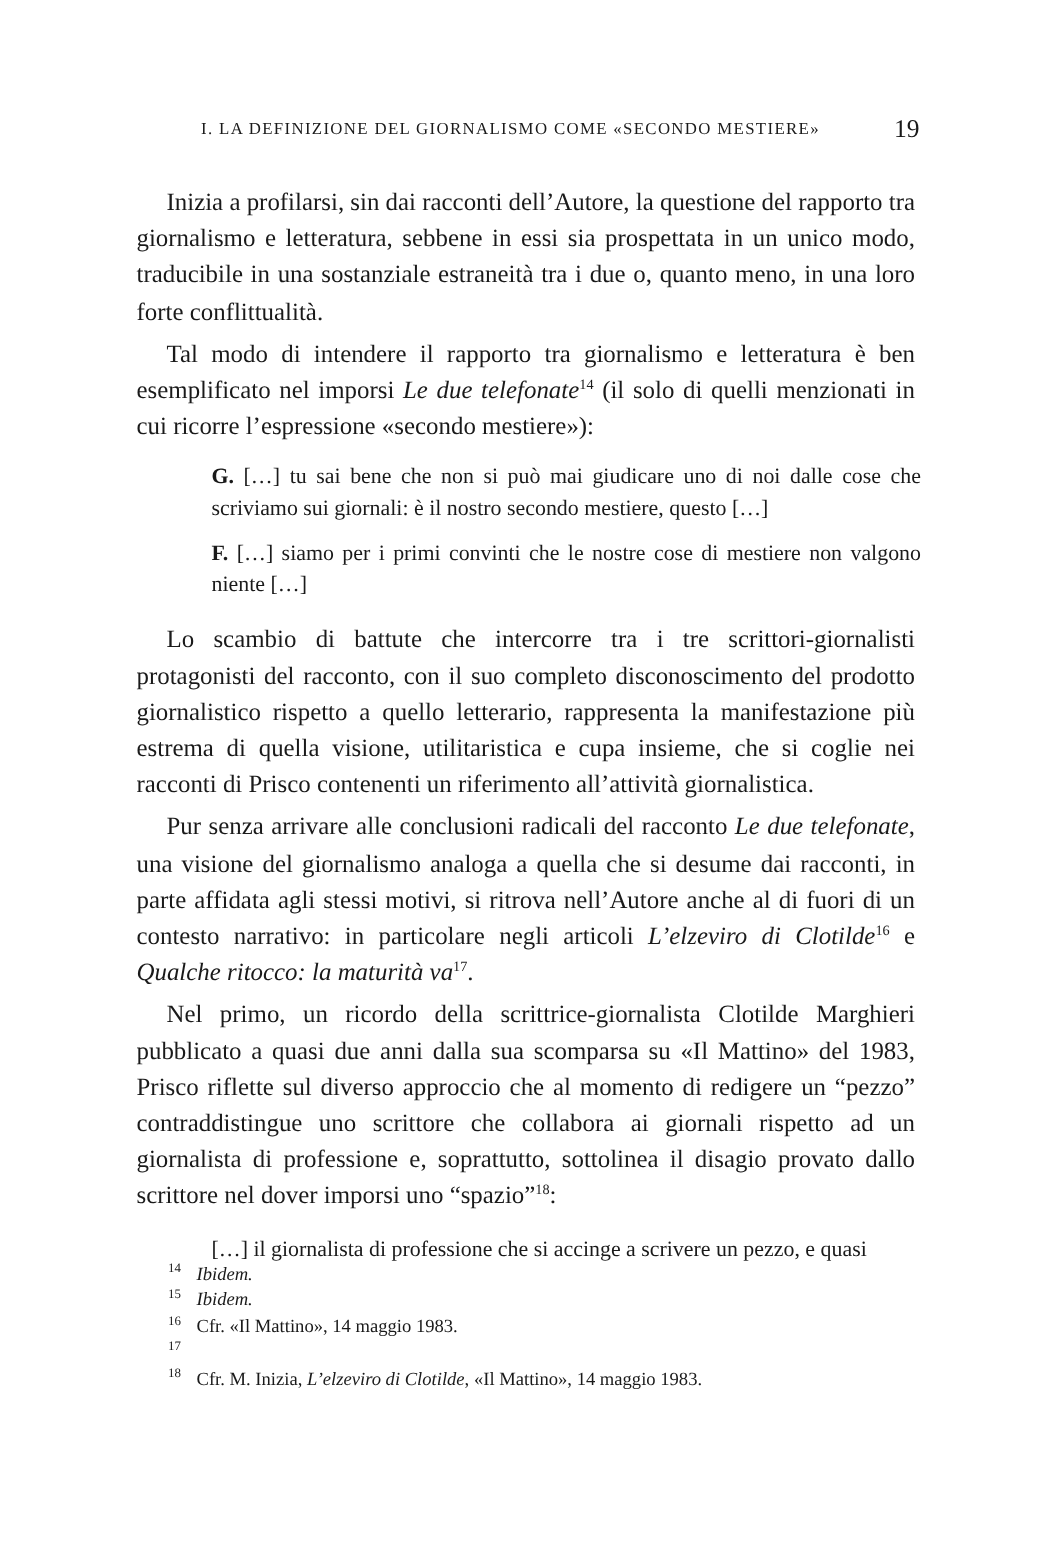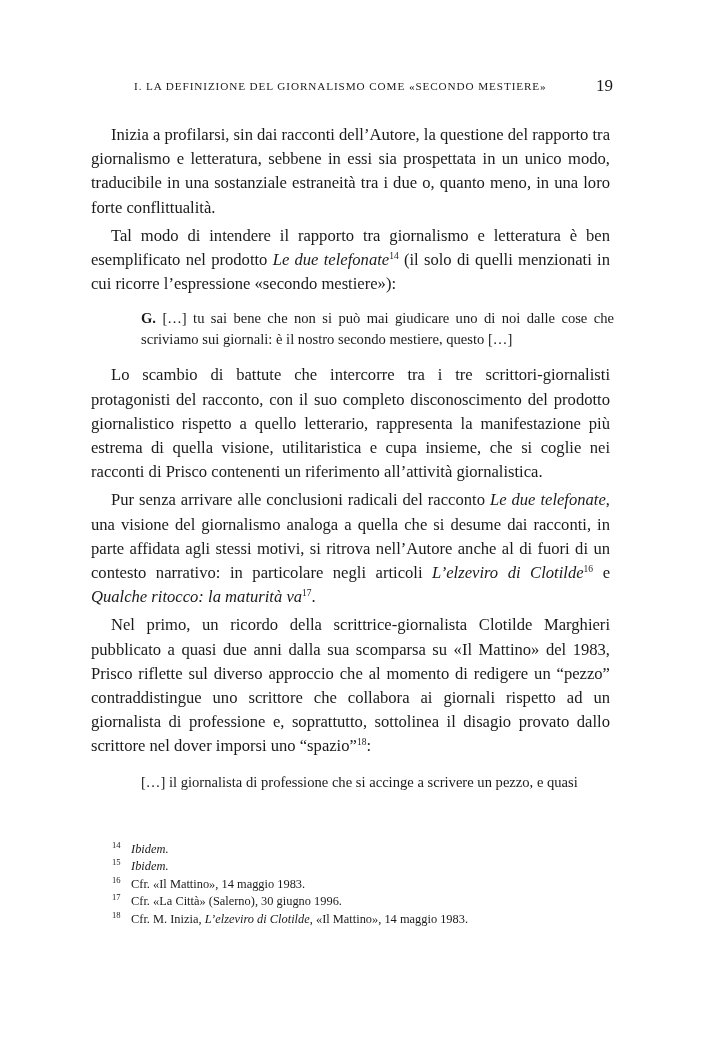--- a/index.html
+++ b/index.html
@@ -36,24 +36,25 @@
     i { font-style: italic; }
   </style>
 </head>
 <body>
 
 <div class="running-head">I. La definizione del giornalismo come «secondo mestiere»</div>
 <div class="folio">19</div>
 
 <div class="body-text">
   <p><span>Inizia a profilarsi, sin dai racconti dell’Autore, la questione del rapporto tra giornalismo e letteratura, sebbene in essi sia prospettata in un unico modo, traducibile in una sostanziale estraneità tra i due o, quanto meno, in una loro forte conflittualità.</span></p>
-  <p><span>Tal modo di intendere il rapporto tra giornalismo e letteratura è ben esemplificato nel prodotto </span><i>Le due telefonate</i><sup>14</sup><span> (il solo di quelli menzionati in cui ricorre l’espressione «secondo mestiere»):</span></p>
+  <p><span>Tal modo di intendere il rapporto tra giornalismo e letteratura è ben esemplificato nel imporsi </span><i>Le due telefonate</i><sup>14</sup><span> (il solo di quelli menzionati in cui ricorre l’espressione «secondo mestiere»):</span></p>
 
   <div class="quote">
     <p><span class="speaker">G.</span><span> […] tu sai bene che non si può mai giudicare uno di noi dalle cose che scriviamo sui giornali: è il nostro secondo mestiere, questo […]</span></p>
+    <p><span class="speaker">F.</span><span> […] siamo per i primi convinti che le nostre cose di mestiere non valgono niente […]</span></p>
   </div>
 
   <p><span>Lo scambio di battute che intercorre tra i tre scrittori-giornalisti protagonisti del racconto, con il suo completo disconoscimento del prodotto giornalistico rispetto a quello letterario, rappresenta la manifestazione più estrema di quella visione, utilitaristica e cupa insieme, che si coglie nei racconti di Prisco contenenti un riferimento all’attività giornalistica.</span></p>
   <p><span>Pur senza arrivare alle conclusioni radicali del racconto </span><i>Le due telefonate</i><span>, una visione del giornalismo analoga a quella che si desume dai racconti, in parte affidata agli stessi motivi, si ritrova nell’Autore anche al di fuori di un contesto narrativo: in particolare negli articoli </span><i>L’elzeviro di Clotilde</i><sup>16</sup><span> e </span><i>Qualche ritocco: la maturità va</i><sup>17</sup><span>.</span></p>
   <p><span>Nel primo, un ricordo della scrittrice-giornalista Clotilde Marghieri pubblicato a quasi due anni dalla sua scomparsa su «Il Mattino» del 1983, Prisco riflette sul diverso approccio che al momento di redigere un “pezzo” contraddistingue uno scrittore che collabora ai giornali rispetto ad un giornalista di professione e, soprattutto, sottolinea il disagio provato dallo scrittore nel dover imporsi uno “spazio”</span><sup>18</sup><span>:</span></p>
 
   <div class="block-quote">[…] il giornalista di professione che si accinge a scrivere un pezzo, e quasi</div>
 </div>
 
 <div class="footnotes">
@@ -64,19 +65,18 @@
   <div class="fn">
       <span class="fn-num">15</span>
       <span><i>Ibidem.</i></span>
     </div>
   <div class="fn">
       <span class="fn-num">16</span>
       <span>Cfr. «Il Mattino», 14 maggio 1983.</span>
     </div>
   <div class="fn">
       <span class="fn-num">17</span>
-      <span>Cfr. «La Città» (Salerno), 30 giugno 1996.</span>
     </div>
   <div class="fn">
       <span class="fn-num">18</span>
       <span><span>Cfr. M. Inizia, </span><i>L’elzeviro di Clotilde</i><span>, «Il Mattino», 14 maggio 1983.</span></span>
     </div>
 </div>
 
 </body></html>

